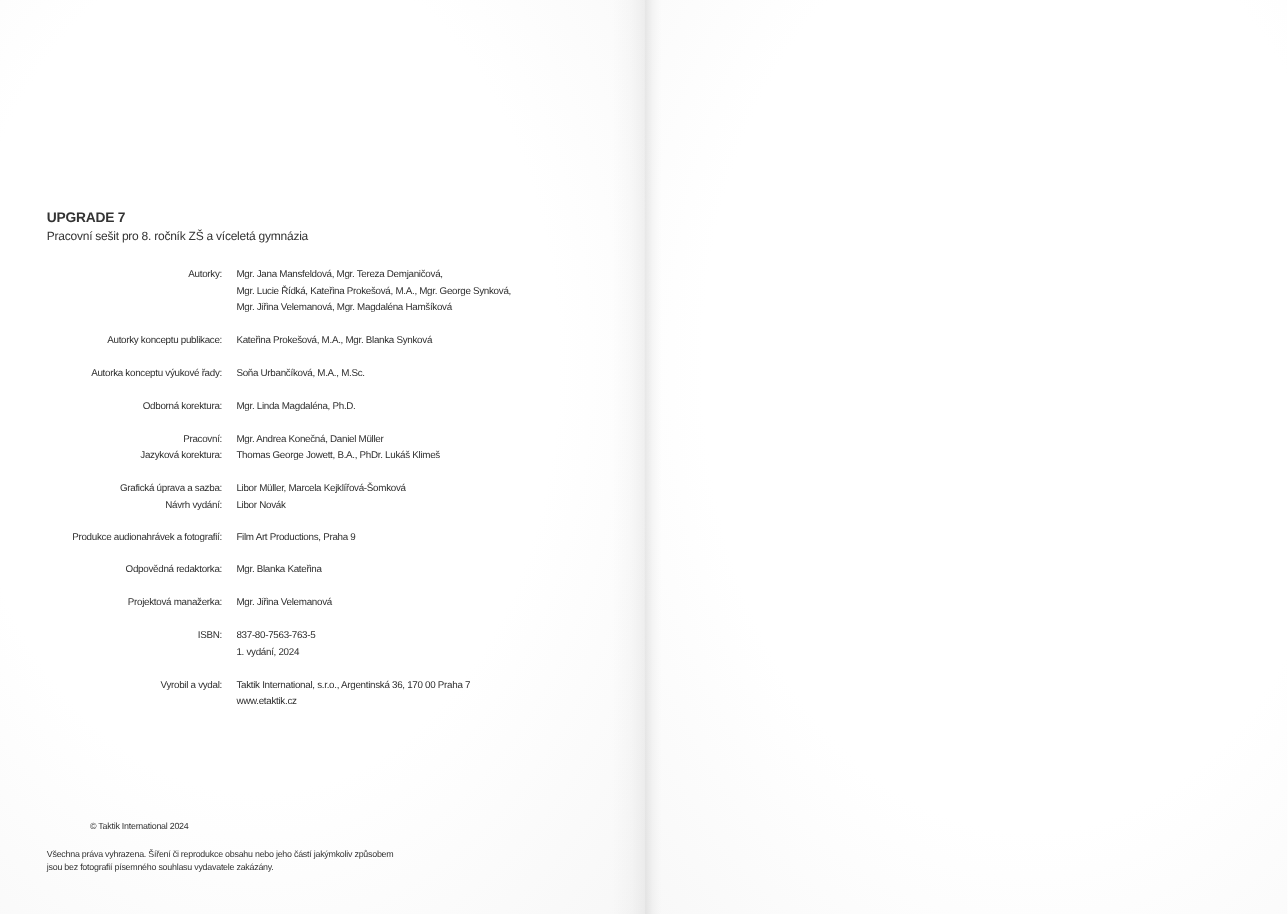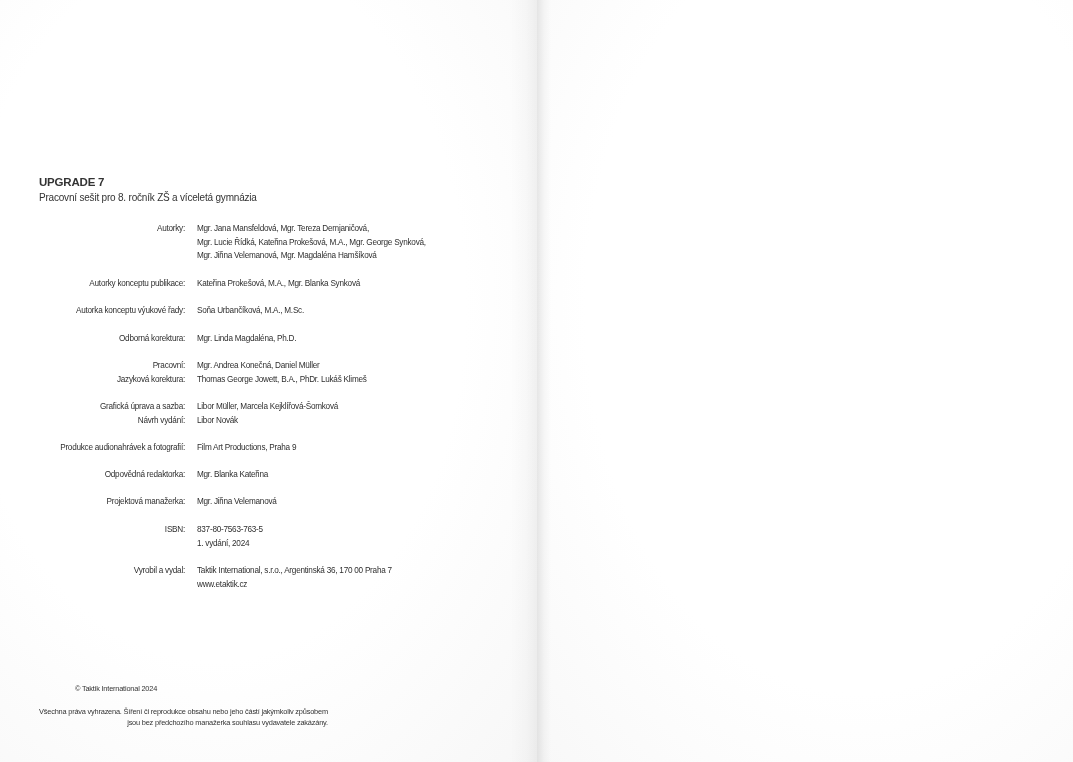--- a/index.html
+++ b/index.html
@@ -97,21 +97,20 @@
       letter-spacing: -0.2px;
       margin-left: 36px;
     }
     .footer-rights {
       position: absolute;
       left: 39px; top: 706px;
       font-size: 7.4px;
       line-height: 11px;
       color: #333;
       letter-spacing: -0.2px;
-      text-align: right;
     }
   </style>
 </head>
 <body>
 
 <div class="spread">
   <div class="page-left">
     <div class="title">UPGRADE 7</div>
     <div class="subtitle">Pracovní sešit pro 8. ročník ZŠ a víceletá gymnázia</div>
 
@@ -221,21 +220,21 @@
         <div class="credit-value">
           <span class="line">Taktik International, s.r.o., Argentinská 36, 170 00 Praha 7</span>
           <span class="line">www.etaktik.cz</span>
         </div>
       </div>
     </div>
 
     <div class="footer-copy">© Taktik International 2024</div>
     <div class="footer-rights">
       <span class="line" style="height:11px;">Všechna práva vyhrazena. Šíření či reprodukce obsahu nebo jeho částí jakýmkoliv způsobem</span>
-      <span class="line" style="height:11px;">jsou bez předchozího manažerka souhlasu vydavatele zakázány.</span>
+      <span class="line" style="height:11px;">jsou bez fotografií písemného souhlasu vydavatele zakázány.</span>
     </div>
 
     <div class="spine-shadow-left"></div>
   </div>
 
   <div class="page-right"></div>
   <div class="spine-shadow-right"></div>
 </div>
 
 </body></html>

